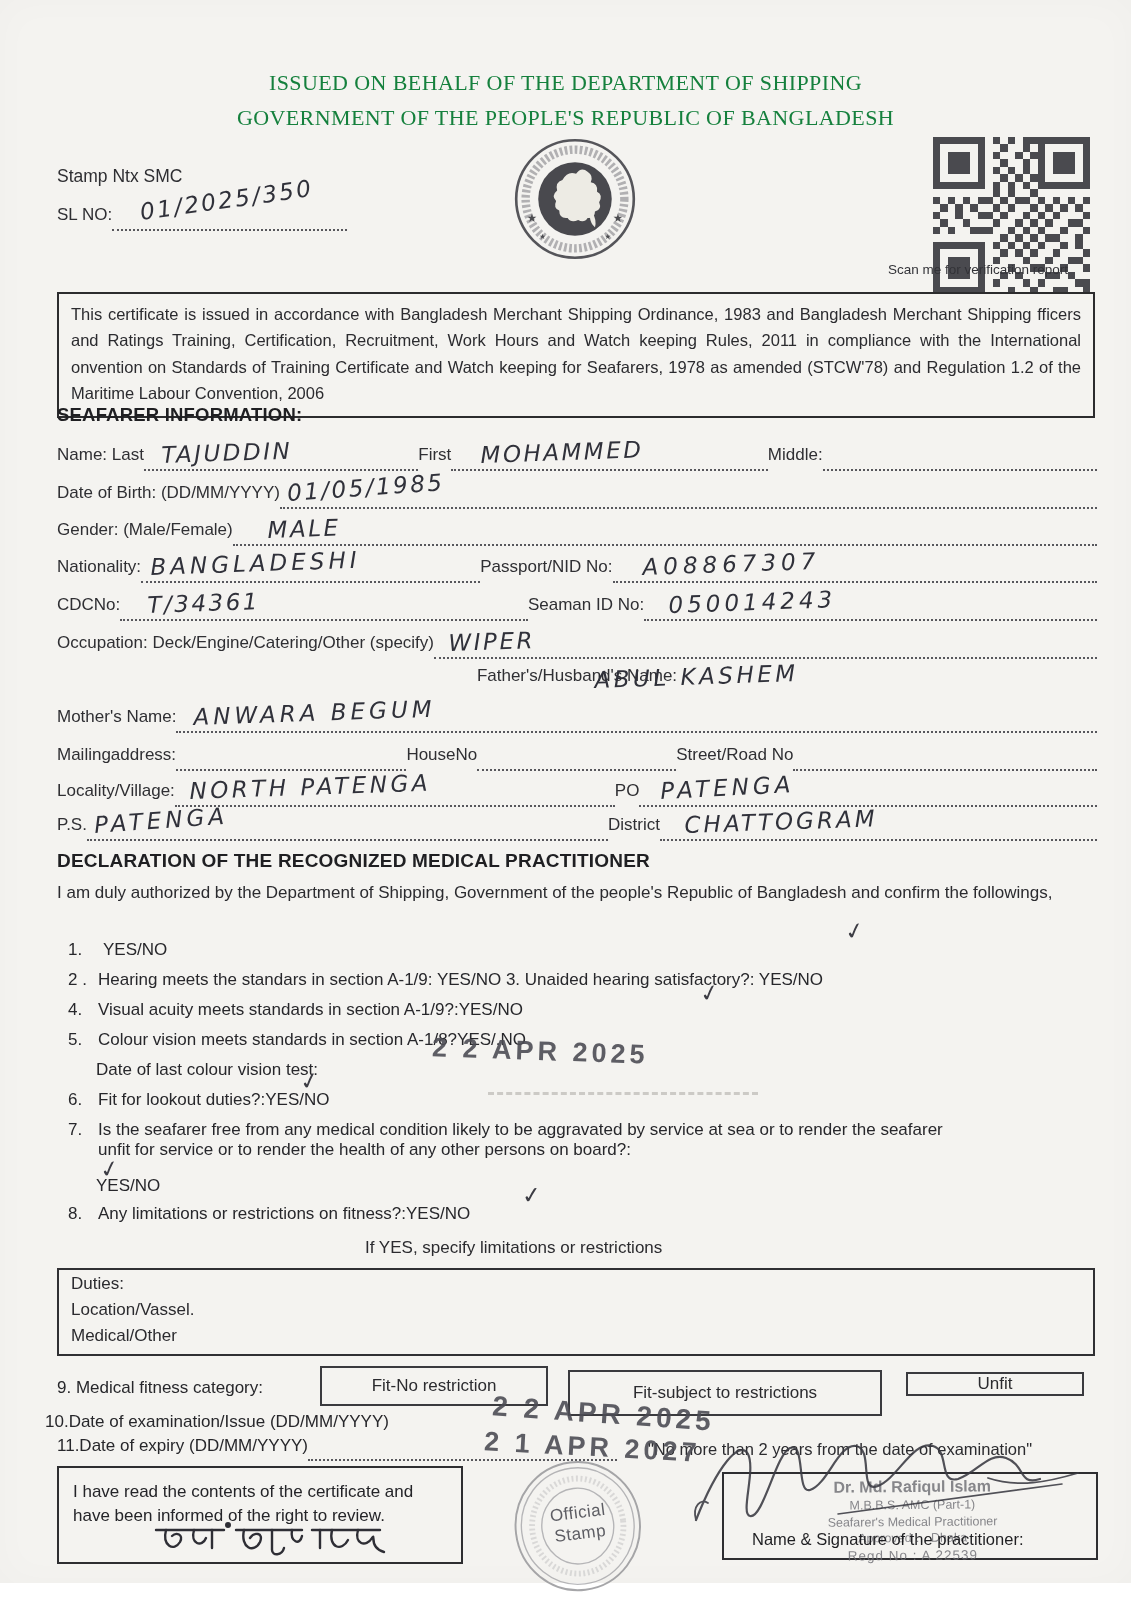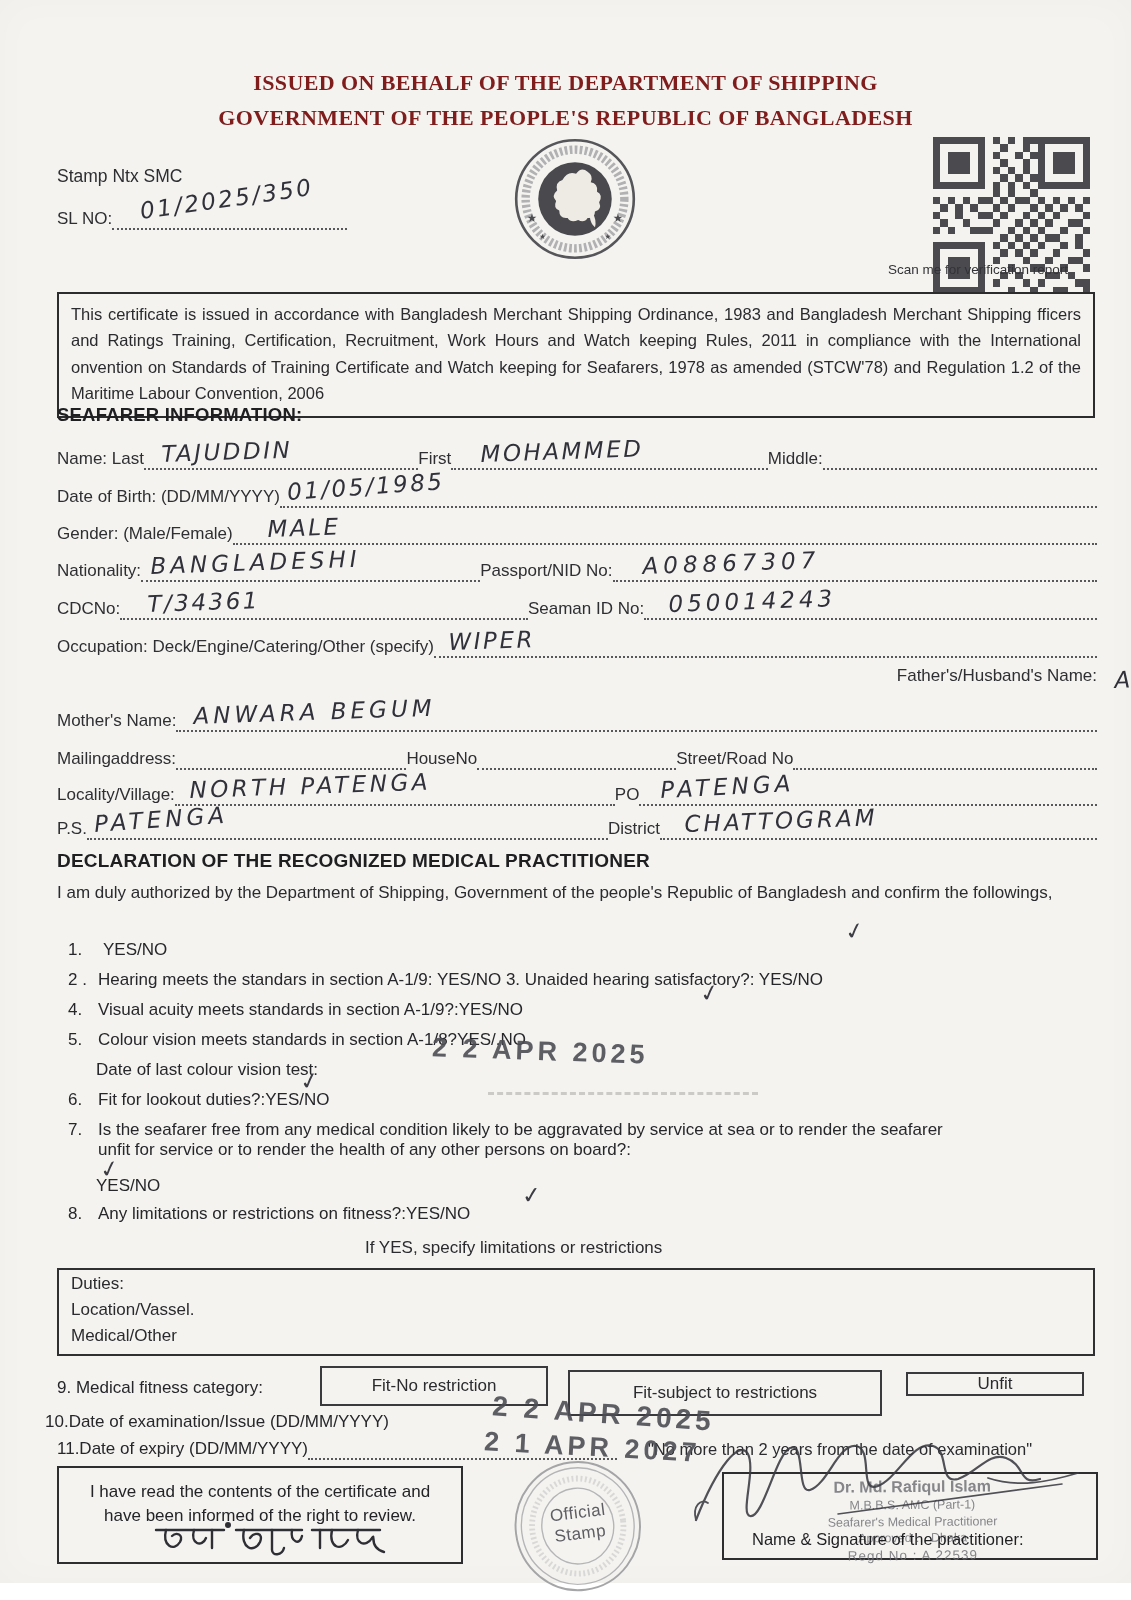--- a/index.html
+++ b/index.html
@@ -1,24 +1,24 @@
 <!DOCTYPE html>
 <html><head>
 <meta charset="utf-8">
 <style>
   html,body{margin:0;padding:0;background:#e9e9e9;}
   .page{position:relative;width:1131px;height:1600px;margin:0 auto;background:#ffffff;
         font-family:"Liberation Sans",sans-serif;color:#2c2c30;overflow:hidden;}
   .paper{position:absolute;left:0;top:0;right:0;bottom:17px;background:#f4f3f0;
          box-shadow:inset 0 0 40px rgba(0,0,0,0.02);}
   .abs{position:absolute;}
-  .serifhead{font-family:"Liberation Serif",serif;font-weight:700;color:#7f1d1d;letter-spacing:.4px;}
+  .serifhead{font-family:"Liberation Serif",serif;font-weight:400;color:#15803d;letter-spacing:.4px;}
   .ctr{left:0;right:0;text-align:center;}
   
-  .frow{position:absolute;left:57px;width:1040px;display:flex;align-items:flex-end;
+  .frow{position:absolute;left:57px;width:1040px;display:flex;align-items:center;
         font-size:17px;color:#2f2f33;height:30px;}
   .lbl{white-space:nowrap;padding-bottom:1px;}
   .dots{flex:1;border-bottom:2px dotted #57575c;position:relative;height:100%;}
   .hand{position:absolute;bottom:1px;font-family:"DejaVu Sans",sans-serif;font-style:italic;
         font-weight:500;color:#30313a;letter-spacing:2.5px;font-size:21px;white-space:nowrap;
         transform:rotate(-2deg);transform-origin:left bottom;}
   .hand.big{font-size:23px;}
   .tick{position:absolute;font-size:23px;font-weight:700;color:#3c3c44;transform:rotate(-12deg);
         font-family:"DejaVu Sans",sans-serif;line-height:1;}
   .stamp{position:absolute;font-weight:700;color:rgba(76,76,84,.9);letter-spacing:4px;
@@ -284,21 +284,21 @@
   <div class="abs" style="left:45px;top:1412px;font-size:17px;color:#27272b;">10.Date of examination/Issue (DD/MM/YYYY)</div>
   <span class="stamp" style="left:492px;top:1398px;font-size:28px;transform:rotate(4deg);">2 2 APR 2025</span>
 
   <div class="frow" style="top:1432px;width:560px;height:28px;">
     <span class="lbl" style="font-size:17px;color:#27272b;">11.Date of expiry (DD/MM/YYYY)</span>
     <span class="dots"></span>
   </div>
   <span class="stamp" style="left:484px;top:1432px;transform:rotate(3deg);z-index:3;">2 1 APR 2027</span>
   <div class="abs" style="left:648px;top:1440px;font-size:16.5px;color:#2b2b2f;">"No more than 2 years from the date of examination"</div>
 
-  <div class="reviewbox" style="top:1466px;text-align:center;">
+  <div class="reviewbox" style="top:1466px;">
     <span>I have read the contents of the certificate and have been informed of the right to review.</span>
   </div>
   <div class="abs" style="left:150px;top:1518px;z-index:4;">
     <svg width="250" height="44" viewBox="0 0 250 44" fill="none" stroke="#2e2e35" stroke-width="2.4" stroke-linecap="round">
       <path d="M6 12 H74 M86 12 H152 M162 12 H230"></path>
       <path d="M16 12 C12 28 24 34 30 24 C34 16 26 14 22 18"></path>
       <path d="M44 12 C40 26 52 30 56 20"></path>
       <path d="M62 12 V30"></path>
       <path d="M94 12 C90 30 104 36 110 24 C114 14 104 14 100 20"></path>
       <path d="M122 12 V32 C122 38 132 38 134 30"></path>

